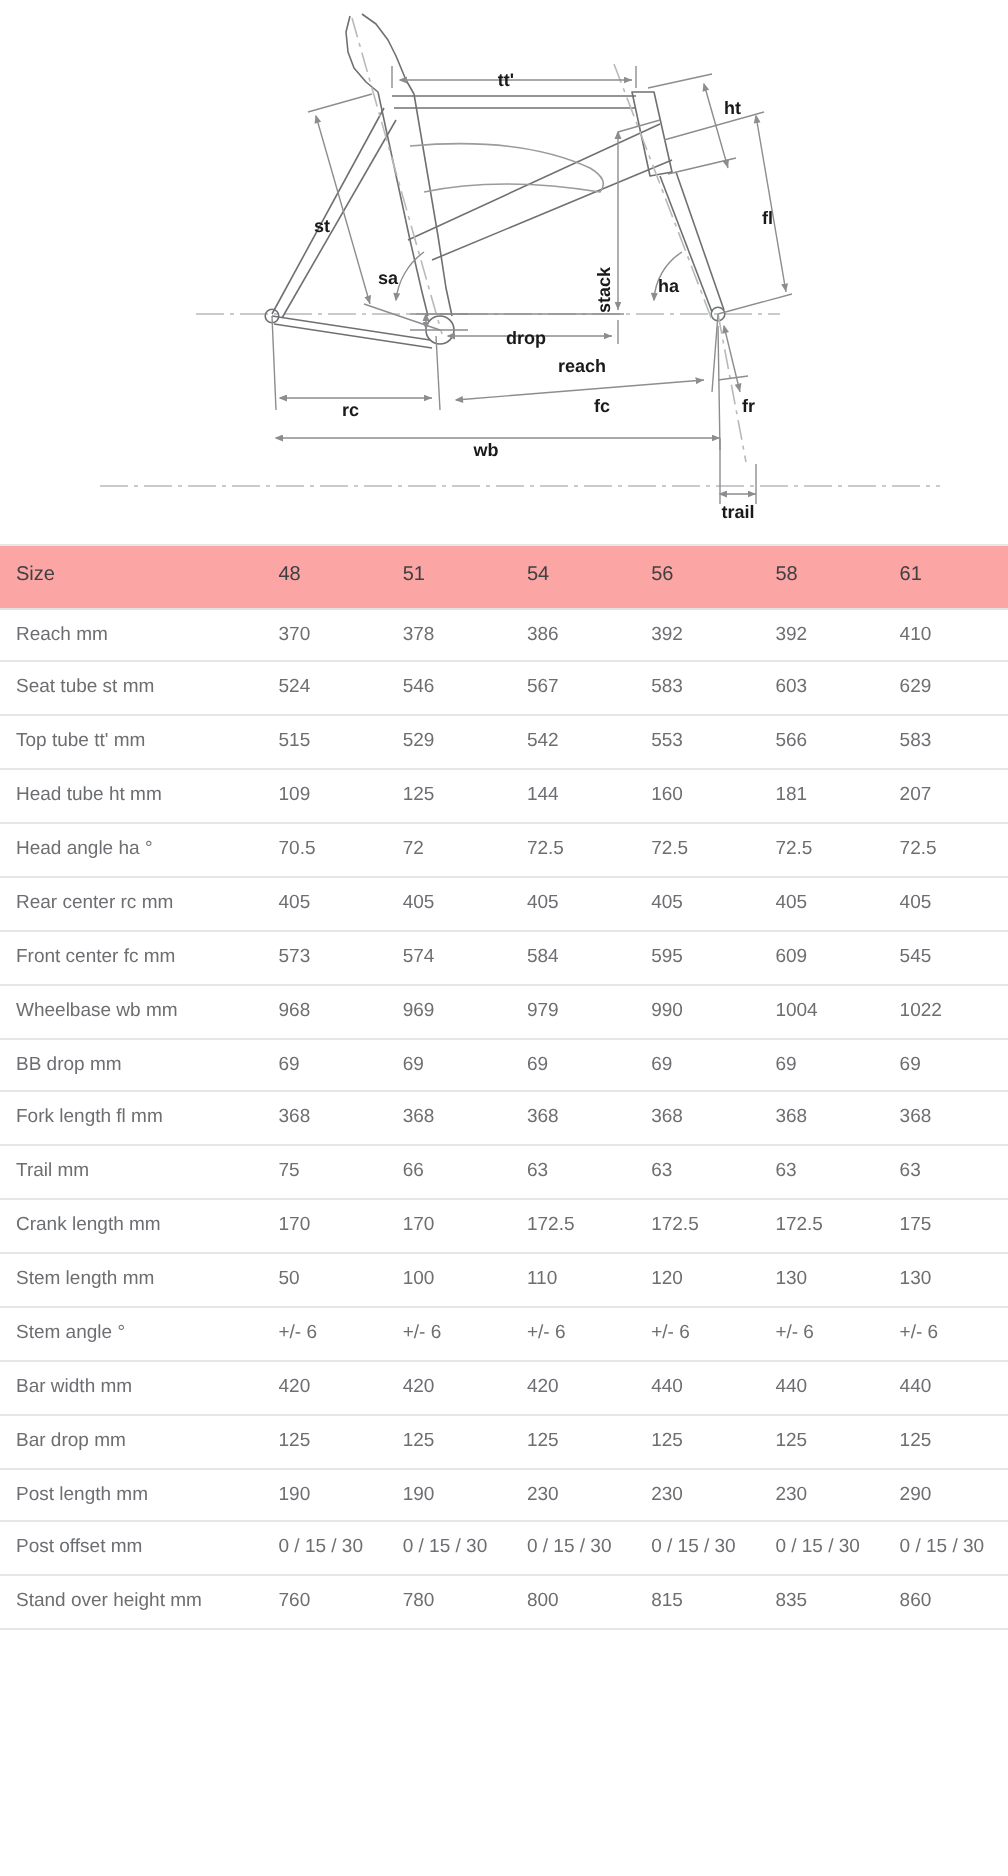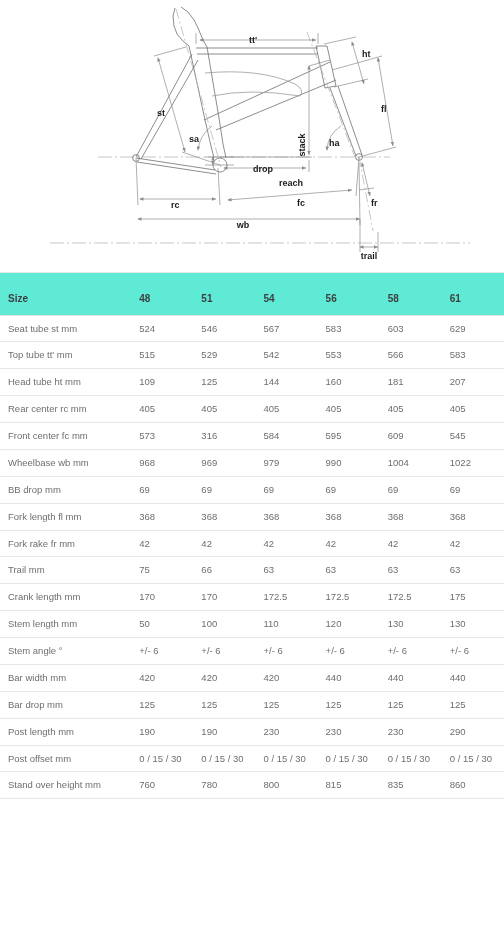--- a/index.html
+++ b/index.html
@@ -46,27 +46,27 @@
   .spec-table td {
     text-align: left;
     vertical-align: middle;
     padding: 7px 4px 7px 8px;
     border-bottom: 1px solid #e6e6e6;
     line-height: 1.25;
     font-weight: normal;
     white-space: normal;
   }
   .spec-table thead th {
-    background: #5eead4;
+    background: #fca5a5;
     border-top: 1px solid #e6e6e6;
     border-bottom: 1px solid #e1e1e1;
-    font-weight: bold;
+    font-weight: normal;
     color: #3f4042;
     font-size: 10px;
-    padding-top: 20px;
+    padding-top: 9px;
     padding-bottom: 9px;
   }
   .spec-table tbody td {
     color: #6d6e71;
   }
   .spec-table tbody tr:last-child td {
     border-bottom: 1px solid #e6e6e6;
   }
   col.c-label { width: 131px; }
   col.c-val   { width: 62px; }
@@ -224,20 +224,29 @@
         <th>48</th>
         <th>51</th>
         <th>54</th>
         <th>56</th>
         <th>58</th>
         <th>61</th>
       </tr>
     </thead>
     <tbody id="spec-body">
         <tr>
+          <td>Reach mm</td>
+          <td>370</td>
+          <td>378</td>
+          <td>386</td>
+          <td>392</td>
+          <td>392</td>
+          <td>410</td>
+        </tr>
+        <tr>
           <td>Seat tube st mm</td>
           <td>524</td>
           <td>546</td>
           <td>567</td>
           <td>583</td>
           <td>603</td>
           <td>629</td>
         </tr>
         <tr>
           <td>Top tube tt' mm</td>
@@ -251,32 +260,41 @@
         <tr>
           <td>Head tube ht mm</td>
           <td>109</td>
           <td>125</td>
           <td>144</td>
           <td>160</td>
           <td>181</td>
           <td>207</td>
         </tr>
         <tr>
+          <td>Head angle ha °</td>
+          <td>70.5</td>
+          <td>72</td>
+          <td>72.5</td>
+          <td>72.5</td>
+          <td>72.5</td>
+          <td>72.5</td>
+        </tr>
+        <tr>
           <td>Rear center rc mm</td>
           <td>405</td>
           <td>405</td>
           <td>405</td>
           <td>405</td>
           <td>405</td>
           <td>405</td>
         </tr>
         <tr>
           <td>Front center fc mm</td>
           <td>573</td>
-          <td>316</td>
+          <td>574</td>
           <td>584</td>
           <td>595</td>
           <td>609</td>
           <td>545</td>
         </tr>
         <tr>
           <td>Wheelbase wb mm</td>
           <td>968</td>
           <td>969</td>
           <td>979</td>
@@ -296,29 +314,20 @@
         <tr>
           <td>Fork length fl mm</td>
           <td>368</td>
           <td>368</td>
           <td>368</td>
           <td>368</td>
           <td>368</td>
           <td>368</td>
         </tr>
         <tr>
-          <td>Fork rake fr mm</td>
-          <td>42</td>
-          <td>42</td>
-          <td>42</td>
-          <td>42</td>
-          <td>42</td>
-          <td>42</td>
-        </tr>
-        <tr>
           <td>Trail mm</td>
           <td>75</td>
           <td>66</td>
           <td>63</td>
           <td>63</td>
           <td>63</td>
           <td>63</td>
         </tr>
         <tr>
           <td>Crank length mm</td>

